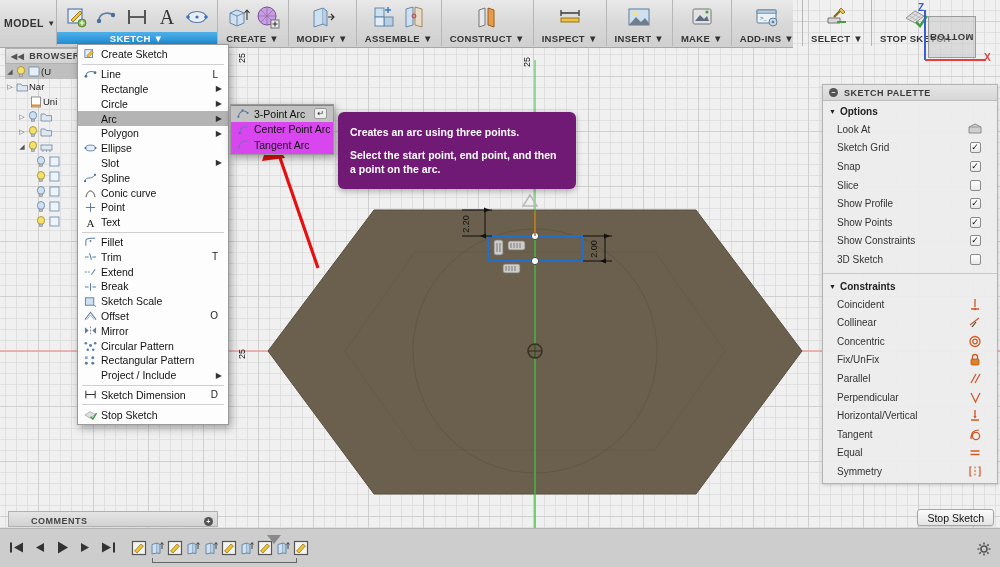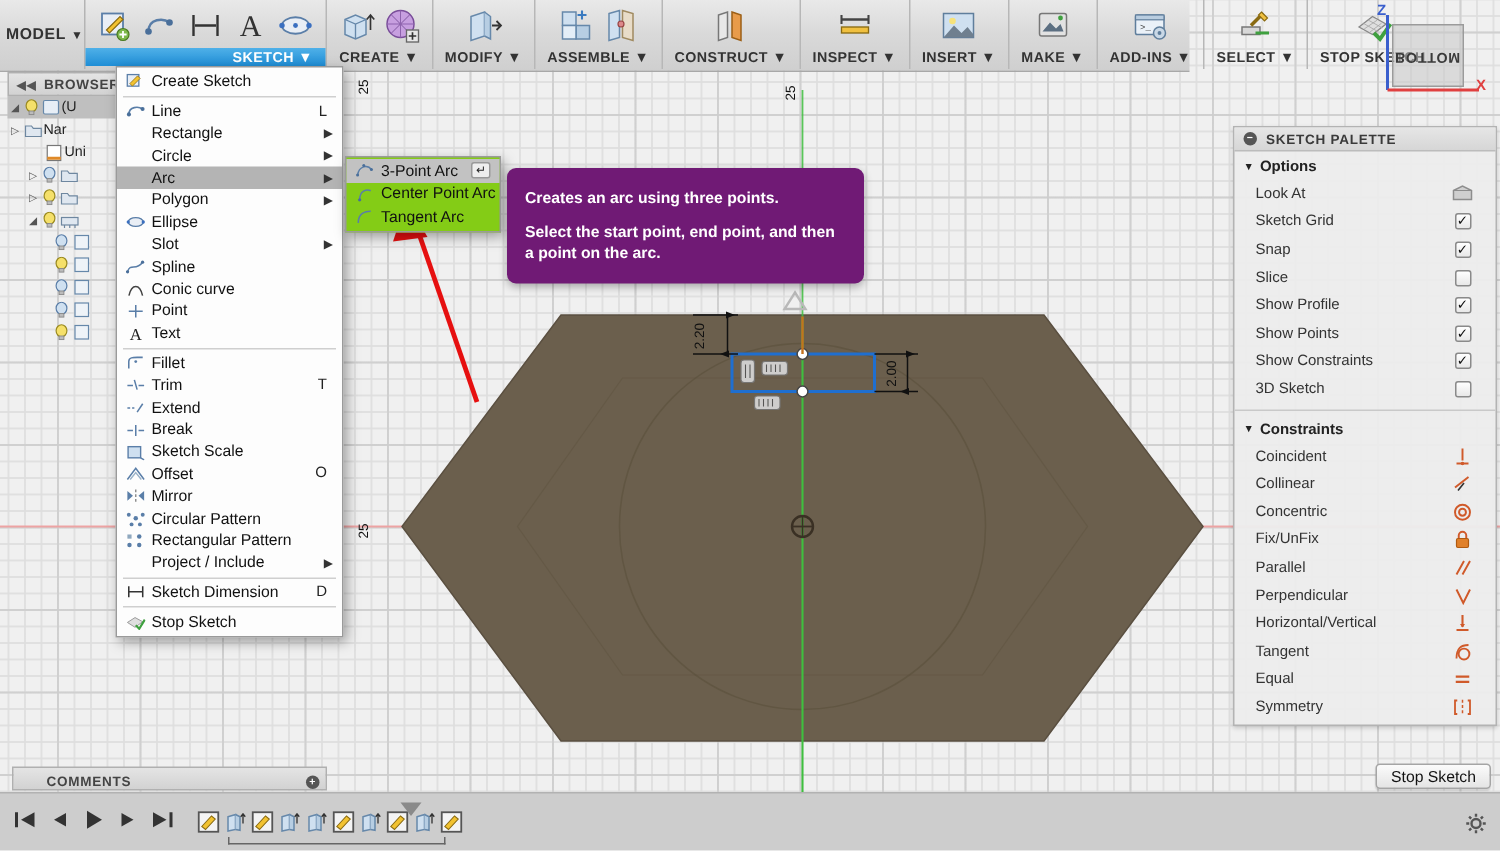--- a/index.html
+++ b/index.html
@@ -46,21 +46,21 @@
     font-size:10.5px; font-weight:bold; letter-spacing:.4px; color:#333;
     border-right:1px solid #b4b4b4;
   }
   .tb-group { position:relative; display:flex; flex-direction:column; align-items:center;
               border-right:1px solid #b7b7b7; height:46px; }
   .tb-group:last-child{ border-right:none; }
   .tb-icons { display:flex; align-items:flex-end; gap:2px; height:32px; padding:2px 6px 0 6px; }
   .tb-label { font-size:9.5px; font-weight:bold; letter-spacing:.3px; color:#333;
               width:100%; text-align:center; padding:1px 8px 0 8px; white-space:nowrap; }
   .tb-group.active .tb-label { background:#2e9ae0; color:#fff;
-     background:linear-gradient(to bottom,#4fb0e8,#1f8ed6);text-align:right; }
+     background:linear-gradient(to bottom,#4fb0e8,#1f8ed6); }
   .tb-group.active { background:transparent; }
   .icon-btn { width:28px; height:30px; display:flex; align-items:center; justify-content:center; }
 
   
   #sketch-menu {
     position:absolute; left:77px; top:44px; width:152px;
     background:#fdfdfd; border:1px solid #9a9a9a;
     box-shadow:2px 3px 8px rgba(0,0,0,.35);
     padding:2px 0 2px 0; z-index:50;
   }
@@ -69,21 +69,21 @@
   .mi.sel { background:#b4b4b4; }
   .mi .mi-ico { width:16px; height:13px; display:flex; align-items:center; justify-content:center; flex:0 0 16px; }
   .mi .mi-txt { flex:1; padding-left:3px; }
   .mi .mi-key { font-size:10px; color:#222; padding-right:4px; }
   .mi .mi-arrow { width:8px; text-align:right; font-size:8px; color:#333; }
   .msep { height:1px; background:#cfcfcf; margin:2px 4px; }
 
   
   #arc-submenu {
     position:absolute; left:230px; top:104px; width:104px;
-    background:#84cc16; border:1px solid #9a9a9a;
+    background:#d946ef; border:1px solid #9a9a9a;
     box-shadow:2px 3px 8px rgba(0,0,0,.35); padding:1px 0; z-index:60;
   }
   #arc-submenu .mi { height:15.5px; }
   #arc-submenu .mi.sel { background:#c2c2c2; }
 
   
   #tooltip {
     position:absolute; left:338px; top:112px; width:238px; height:77px;
     background:#701a75; border-radius:6px; color:#fff; z-index:70;
     padding:14px 12px; font-size:10.5px; font-weight:bold; line-height:1.32;

